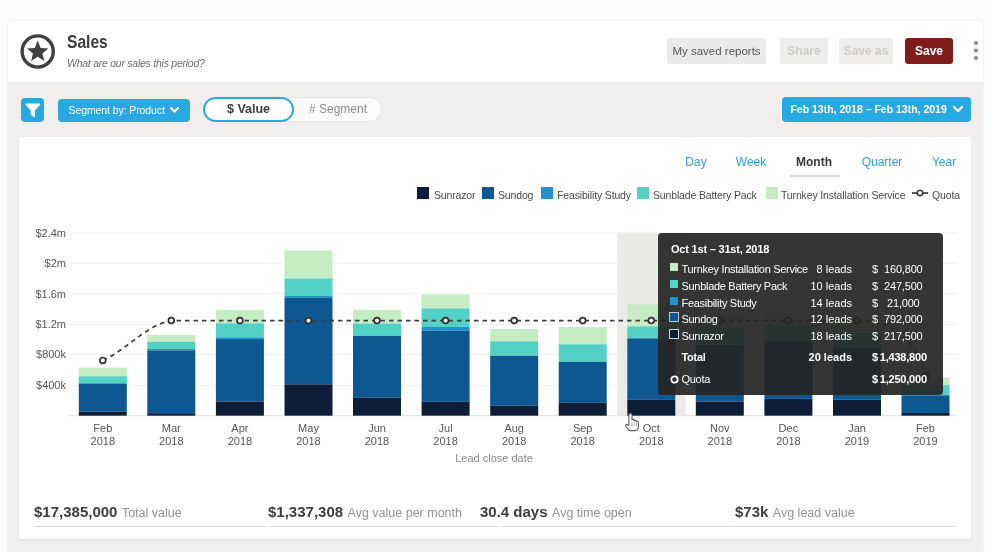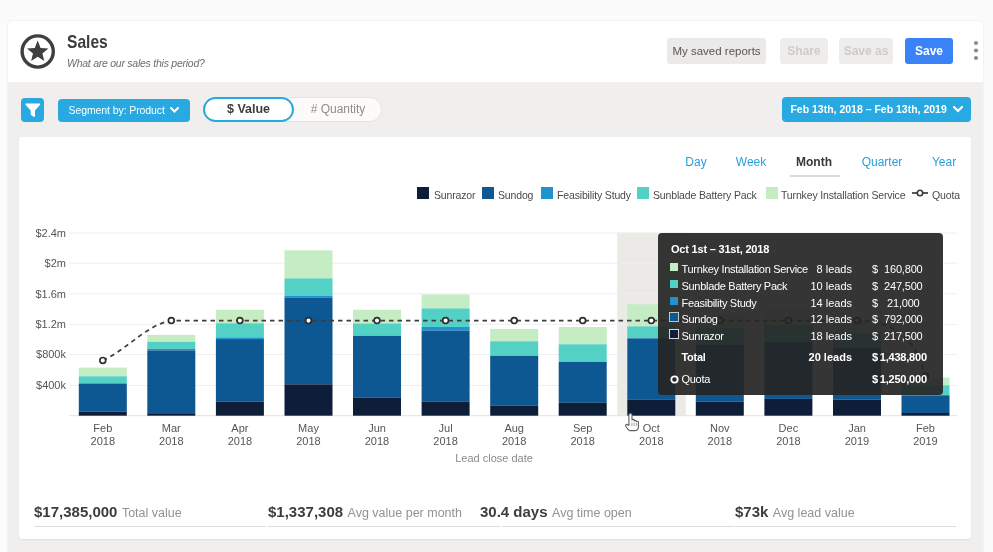--- a/index.html
+++ b/index.html
@@ -31,37 +31,37 @@
 <div id="header"></div>
 <svg class="abs" style="left:19px;top:33px" width="38" height="38" viewBox="0 0 38 38">
   <circle cx="18.7" cy="18.5" r="15.6" fill="none" stroke="#3f3f3f" stroke-width="3.4"></circle>
   <path d="M18.7 7.6 L21.6 14.9 L29.4 15.4 L23.4 20.4 L25.3 28 L18.7 23.8 L12.1 28 L14 20.4 L8 15.4 L15.8 14.9 Z" fill="#3f3f3f"></path>
 </svg>
 <div class="abs" style="left:67px;top:31px;font-size:19px;font-weight:bold;color:#3d3d3d;transform:scaleX(0.82);transform-origin:0 0;">Sales</div>
 <div class="abs" style="left:67px;top:56.5px;font-size:10.5px;letter-spacing:-0.25px;font-style:italic;color:#6e6e6e;">What are our sales this period?</div>
 <div class="hbtn" style="left:667px;width:99px;background:#eceae8;color:#565656;font-weight:normal;font-size:11.5px;">My saved reports</div>
 <div class="hbtn" style="left:780px;width:48px;background:#efedeb;color:#cfccc8;">Share</div>
 <div class="hbtn" style="left:839px;width:54px;background:#efedeb;color:#cfccc8;">Save as</div>
-<div class="hbtn" style="left:905px;width:48px;background:#3b82f6;color:#fff;">Save</div>
+<div class="hbtn" style="left:905px;width:48px;background:#7f1d1d;color:#fff;">Save</div>
 <svg class="abs" style="left:971px;top:39px" width="10" height="23" viewBox="0 0 10 23">
   <circle cx="5" cy="4" r="2.1" fill="#8c8c8c"></circle>
     <circle cx="5" cy="11.5" r="2.1" fill="#8c8c8c"></circle>
     <circle cx="5" cy="19" r="2.1" fill="#8c8c8c"></circle>
 </svg>
 <div class="abs" style="left:20.5px;top:97.5px;width:23.5px;height:24px;background:#29a9e2;border-radius:4px;">
   <svg width="23.5" height="24" viewBox="0 0 23.5 24">
       <path d="M5 5.6 C4.4 5.6 4.1 6.3 4.5 6.8 L9.7 12.6 L9.7 15.9 C9.7 16.3 9.9 16.7 10.2 16.9 L12.6 18.8 C13.2 19.3 14 18.9 14 18.1 L14 12.6 L19.1 6.8 C19.5 6.3 19.2 5.6 18.6 5.6 Z" fill="#fff"></path>
     </svg>
 </div>
 <div class="abs" style="left:58px;top:99px;width:132px;height:22.5px;background:#29a9e2;border-radius:4px;color:#fff;font-size:10.5px;letter-spacing:-0.1px;font-weight:normal;text-align:center;line-height:22.5px;">Segment by: Product&nbsp;&nbsp;<svg width="9" height="6" viewBox="0 0 9 6" style="vertical-align:1px">
       <path d="M1 1 L4.5 4.5 L8 1" stroke="#fff" stroke-width="2" fill="none" stroke-linecap="round"></path>
     </svg></div>
 <div class="abs" style="left:203px;top:97px;width:179px;height:25px;background:#fcfbfa;border:1px solid #e6e4e1;border-radius:13px;"></div>
 <div class="abs" style="left:203px;top:97px;width:91px;height:25px;background:#fff;border:2px solid #29a9e2;border-radius:13px;color:#3d3d3d;font-size:12.5px;font-weight:bold;text-align:center;line-height:21px;">$ Value</div>
-<div class="abs" style="left:294px;top:97px;width:88px;height:25px;color:#8f8d8a;font-size:12px;text-align:center;line-height:25px;"># Quantity</div>
+<div class="abs" style="left:294px;top:97px;width:88px;height:25px;color:#8f8d8a;font-size:12px;text-align:center;line-height:25px;"># Segment</div>
 <div class="abs" style="left:782px;top:97px;width:189px;height:25px;background:#29a9e2;border-radius:4px;color:#fff;font-size:10.5px;font-weight:bold;text-align:center;line-height:25px;">Feb 13th, 2018 – Feb 13th, 2019&nbsp;&nbsp;<svg width="10" height="7" viewBox="0 0 10 7" style="vertical-align:0px">
       <path d="M1 1 L5 5 L9 1" stroke="#fff" stroke-width="2.2" fill="none" stroke-linecap="round"></path>
     </svg></div>
 <div id="chartcard"></div>
 <div class="tab" style="left:676px;width:40px;">Day</div>
 <div class="tab" style="left:728px;width:46px;">Week</div>
 <div class="tab" style="left:789px;width:50px;color:#383838;font-weight:bold;">Month</div>
 <div class="tab" style="left:857px;width:50px;">Quarter</div>
 <div class="tab" style="left:926px;width:36px;">Year</div>
 <div class="abs" style="left:790px;top:175px;width:50px;height:1.5px;background:#d9d9d9;"></div>

